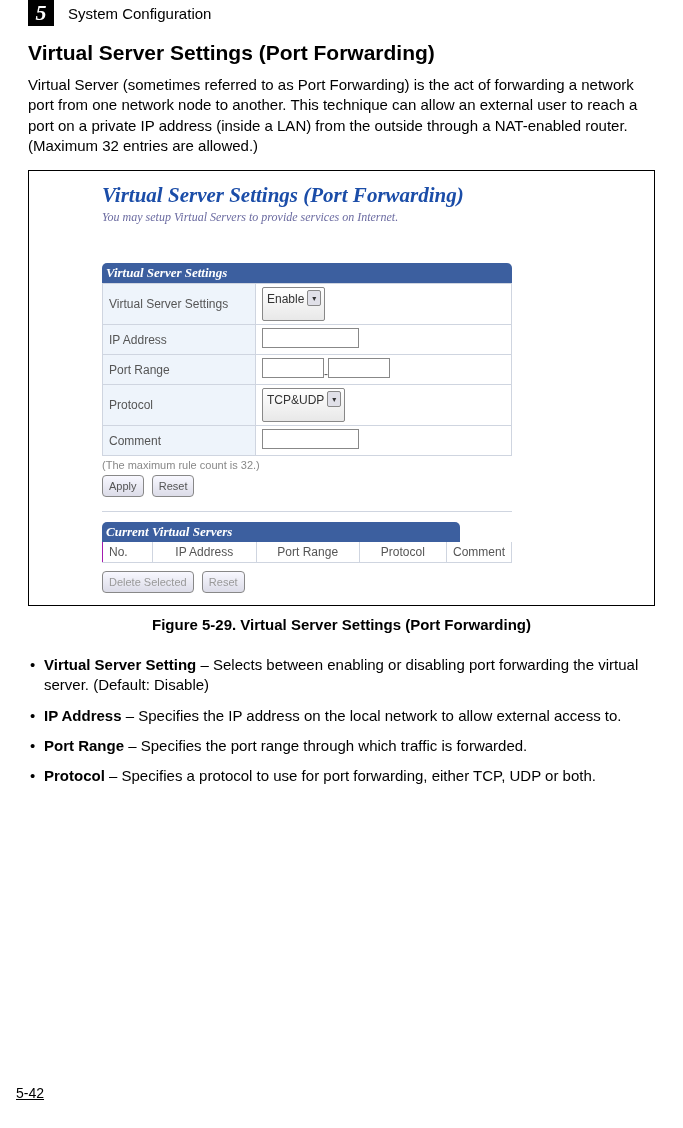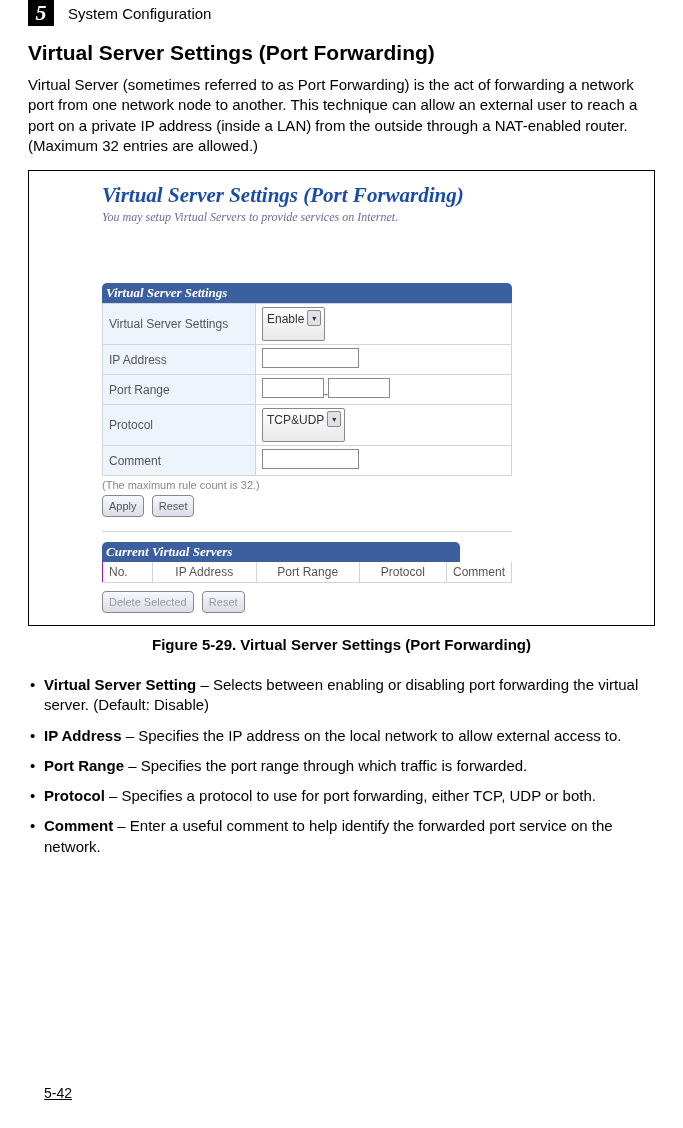--- a/index.html
+++ b/index.html
@@ -62,21 +62,21 @@
     font-size: 21px;
     font-weight: bold;
     font-style: italic;
     margin-bottom: 2px;
   }
   .fig-sub {
     color: #6a6aa0;
     font-family: Georgia, "Times New Roman", serif;
     font-style: italic;
     font-size: 12px;
-    margin-bottom: 58px;
+    margin-bottom: 38px;
   }
   .panel-head {
     background: #3c5f9f;
     color: #fff;
     font-family: Georgia, "Times New Roman", serif;
     font-style: italic;
     font-size: 13px;
     font-weight: bold;
     padding: 2px 4px;
     border-top-left-radius: 5px;
@@ -198,21 +198,21 @@
   .bullets li::before {
     content: "•";
     position: absolute;
     left: 2px;
     top: 0;
   }
   .bullets b { font-weight: bold; }
   .footer {
     position: absolute;
     top: 1085px;
-    left: 44px;
+    left: 16px;
     font-size: 14px;
     text-decoration: underline;
   }
   .page-wrap { position: relative; min-height: 1128px; }
 </style>
 </head>
 <body>
 
 <div class="page-wrap">
 <div class="page">
@@ -293,18 +293,17 @@
     </div>
   </div>
 
   <div class="fig-caption">Figure 5-29.   Virtual Server Settings (Port Forwarding)</div>
 
   <ul class="bullets">
     <li><b>Virtual Server Setting</b><span> – Selects between enabling or disabling port forwarding the virtual server. (Default: Disable)</span></li>
     <li><b>IP Address</b><span> – Specifies the IP address on the local network to allow external access to.</span></li>
     <li><b>Port Range</b><span> – Specifies the port range through which traffic is forwarded.</span></li>
     <li><b>Protocol</b><span> – Specifies a protocol to use for port forwarding, either TCP, UDP or both.</span></li>
-    <li><b>Comment</b><span> – Enter a useful comment to help identify the forwarded port service on the network.</span></li>
   </ul>
 
 </div>
 <div class="footer">5-42</div>
 </div>
 
 </body></html>

